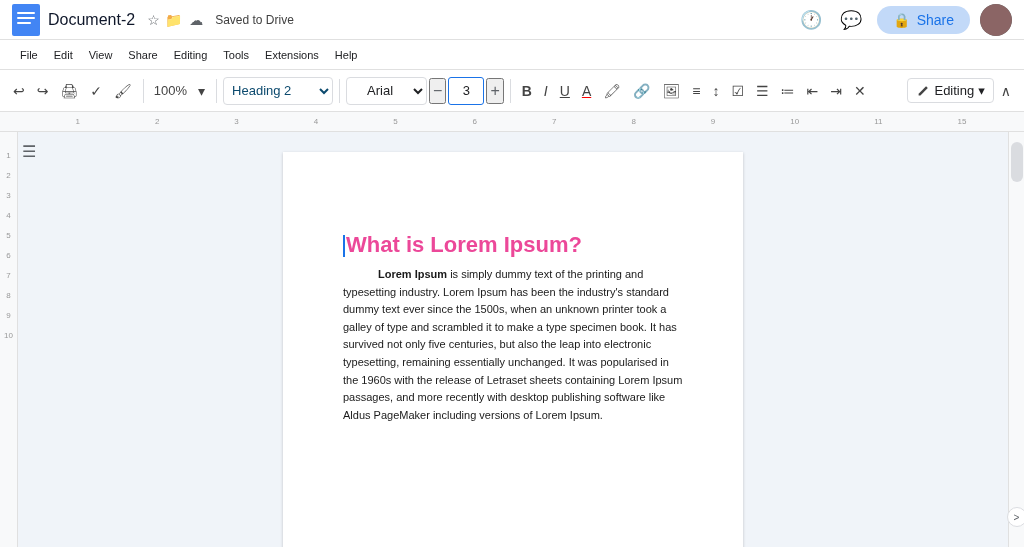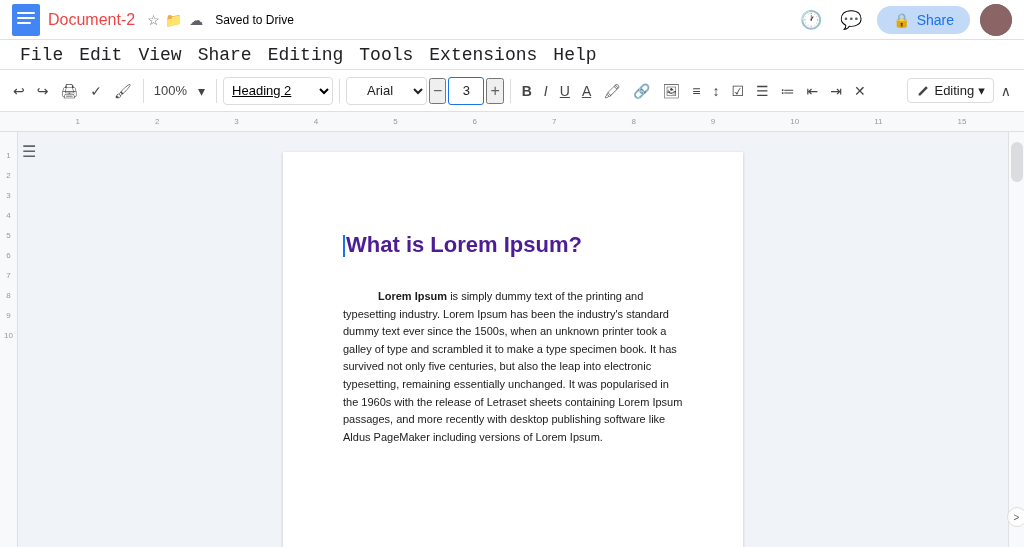--- a/index.html
+++ b/index.html
@@ -5,24 +5,24 @@
     * { box-sizing: border-box; margin: 0; padding: 0; }
     body { font-family: Arial, sans-serif; background: #f0f0f0; overflow: hidden; width: 1024px; height: 547px; }
 
     
     .title-bar {
       display: flex; align-items: center; background: #fff;
       padding: 6px 12px; height: 40px; border-bottom: 1px solid #e0e0e0;
       gap: 8px;
     }
     .doc-icon { width: 28px; height: 32px; }
-    .doc-title { font-size: 16px; color: #ef4444; font-weight: 500; }
+    .doc-title { font-size: 16px; color: #0f172a; font-weight: 500; }
     .title-icons { display: flex; gap: 6px; align-items: center; margin-left: 4px; }
     .title-icons span { font-size: 14px; color: #5f6368; cursor: pointer; }
-    .saved-text { font-size: 12px; color: #000000; margin-left: 4px; text-align: right; }
+    .saved-text { font-size: 12px; color: #404040; margin-left: 4px; text-align: right; }
     .spacer { flex: 1; }
     .header-right { display: flex; align-items: center; gap: 10px; }
     .history-btn, .comments-btn {
       background: none; border: none; cursor: pointer; color: #5f6368;
       font-size: 18px; padding: 4px;
     }
     .share-btn {
       background: #c2d9f8; color: #1a73e8; border: none; border-radius: 20px;
       padding: 6px 16px; font-size: 14px; font-weight: 500; cursor: pointer;
       display: flex; align-items: center; gap: 6px;
@@ -33,40 +33,39 @@
       overflow: hidden; cursor: pointer;
     }
     .avatar-img { width: 100%; height: 100%; background: #8b6565; border-radius: 50%; }
 
     
     .menu-bar {
       display: flex; align-items: center; background: #fff;
       padding: 2px 12px; height: 30px; border-bottom: 1px solid #e0e0e0; gap: 0;
     }
     .menu-item {
-      font-size: 18px; color: #202124; padding: 4px 8px; cursor: pointer;
+      font-size: 11px; color: #202124; padding: 4px 8px; cursor: pointer;
       border-radius: 4px;
-      font-family: Liberation Mono, monospace;
     }
 
     
     .toolbar {
       display: flex; align-items: center; background: #fff;
       padding: 2px 8px; height: 42px; border-bottom: 1px solid #e0e0e0; gap: 2px;
       flex-wrap: nowrap; overflow: hidden;
     }
     .toolbar-btn {
       background: none; border: none; cursor: pointer; color: #444;
       padding: 4px 5px; border-radius: 3px; font-size: 14px; display: flex; align-items: center;
     }
     .toolbar-sep { width: 1px; height: 24px; background: #dadce0; margin: 0 4px; }
     .style-select {
       border: 1px solid #dadce0; border-radius: 4px; padding: 2px 4px;
       font-size: 13px; background: #fff; cursor: pointer; height: 28px;
-      min-width: 110px; color: #000000; text-decoration: underline;
+      min-width: 110px; color: #0c4a6e;
     }
     .font-select {
       border: 1px solid #dadce0; border-radius: 4px; padding: 2px 16px;
       font-size: 13px; background: #fff; cursor: pointer; height: 28px;
       min-width: 70px; color: #202124;
     }
     .font-size-box {
       border: 1px solid #1a73e8; border-radius: 3px; padding: 2px;
       font-size: 13px; width: 36px; text-align: center; height: 28px;
       color: #202124; display: flex; align-items: center; justify-content: center;
@@ -108,22 +107,22 @@
       flex: 1; overflow-y: auto; background: #f0f4f9;
       display: flex; justify-content: center; padding: 20px 0;
       position: relative;
     }
     .doc-page {
       width: 460px; min-height: 420px; background: #fff;
       box-shadow: 0 1px 3px rgba(0,0,0,0.2); padding: 80px 60px 60px 60px;
       position: relative;
     }
     .doc-heading {
-      font-size: 22px; font-weight: bold; color: #4c1d95;
-      margin-bottom: 30px; font-family: Arial, sans-serif;
+      font-size: 22px; font-weight: bold; color: #ec4899;
+      margin-bottom: 8px; font-family: Arial, sans-serif;
     }
     .doc-body {
       font-size: 11px; color: #1a1a1a; line-height: 1.6;
       font-family: Arial, sans-serif;
     }
     .doc-body strong { font-weight: bold; padding-left: 35px; }
 
     
     .right-panel {
       width: 16px; background: #f8f9fa; border-left: 1px solid #e0e0e0;

